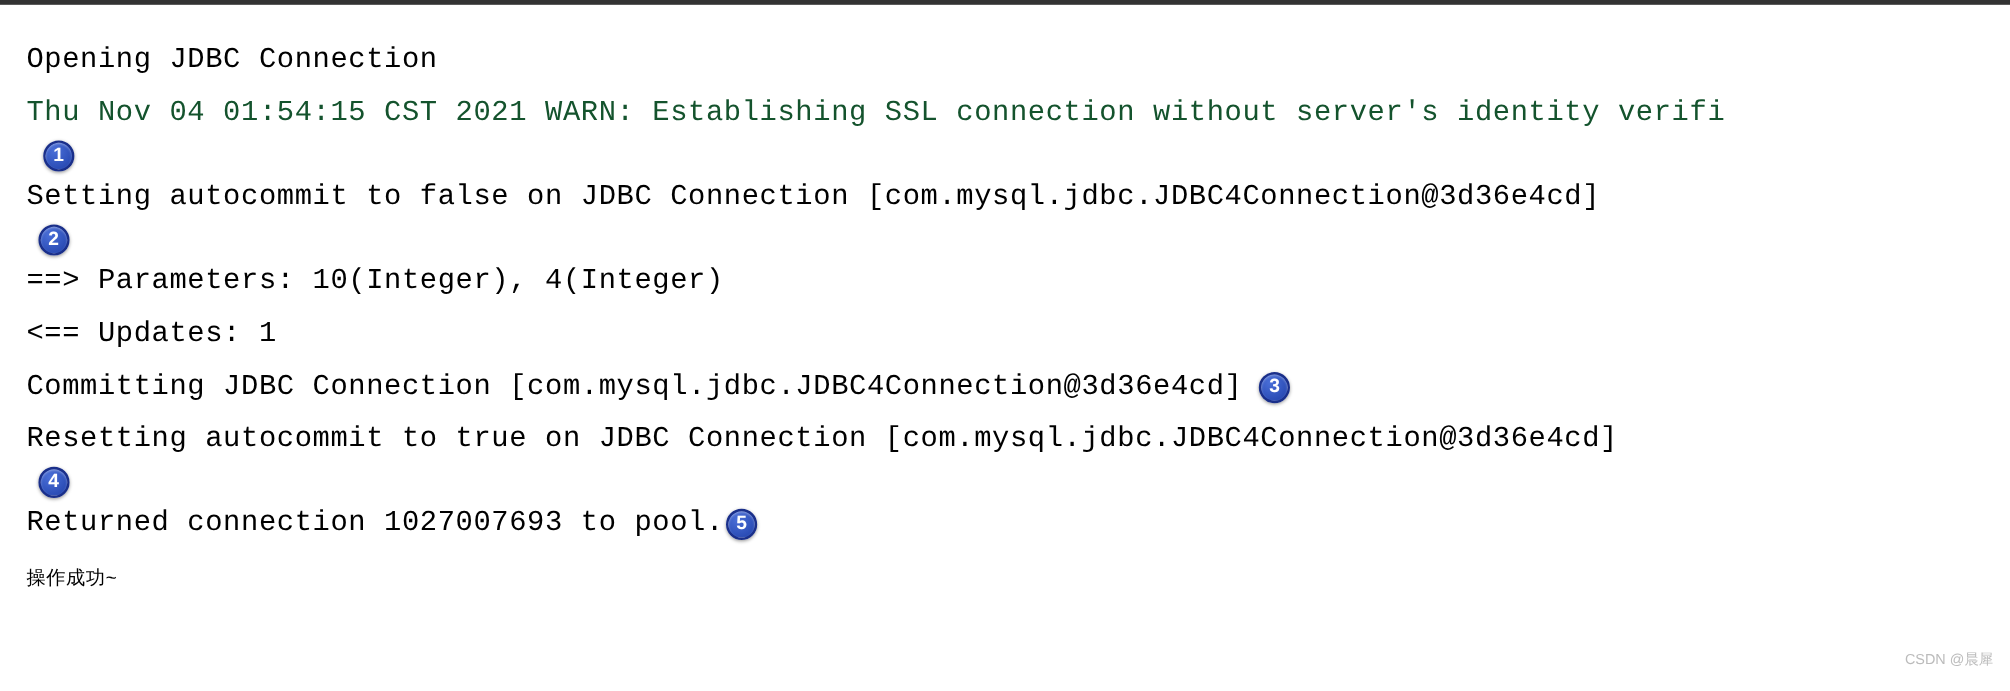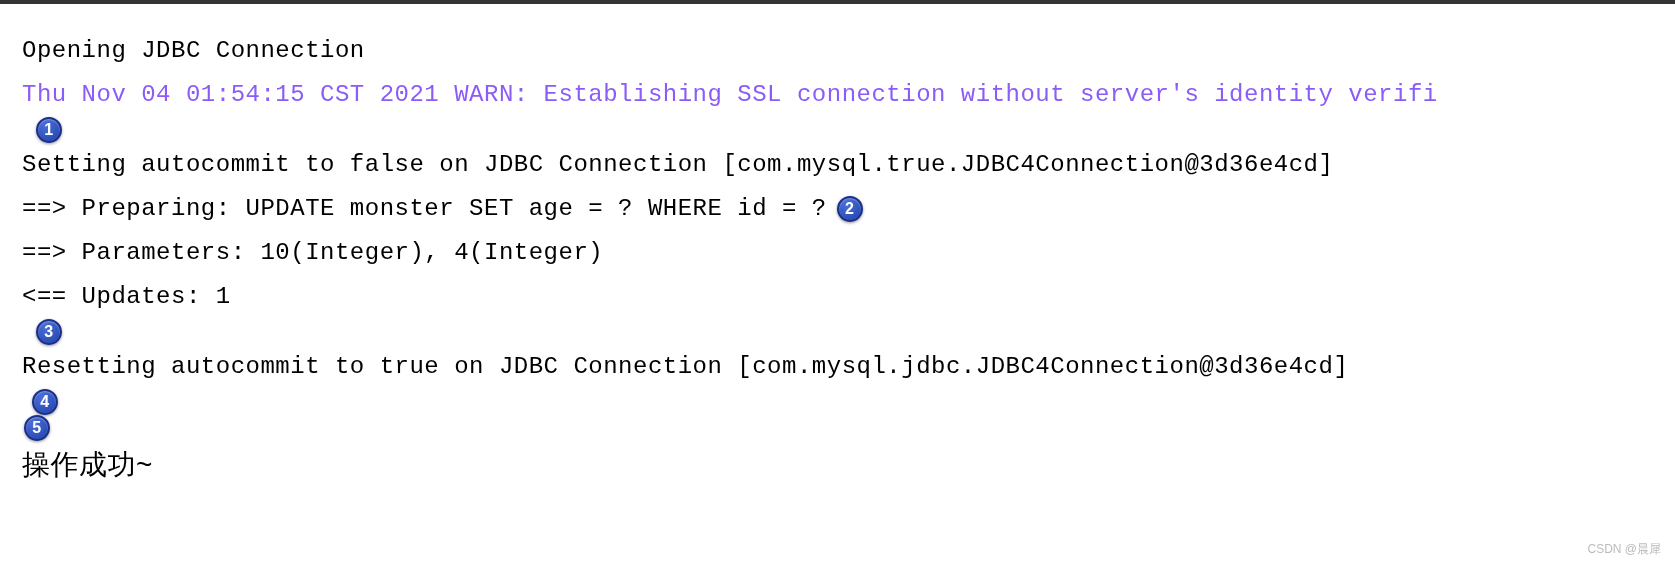--- a/index.html
+++ b/index.html
@@ -20,25 +20,25 @@
       border-top: 4px solid #333;
     }
     .line {
       display: flex;
       align-items: center;
       white-space: nowrap;
       line-height: 44px;
       letter-spacing: 0.5px;
     }
     .warn-line {
-      color: #8b5cf6;
+      color: #14532d;
     }
     .final-line {
-      font-family: Liberation Sans, sans-serif;
-      font-size: 28px;
+      font-family: Liberation Mono, monospace;
+      font-size: 16px;
       margin-top: 2px;
     }
     .badge {
       display: inline-flex;
       align-items: center;
       justify-content: center;
       width: 26px;
       height: 26px;
       border-radius: 50%;
       background: radial-gradient(circle at 35% 30%, #4a6fd8, #1f3fa8);
@@ -77,49 +77,50 @@
 
 <div class="line warn-line">
   <span>Thu Nov 04 01:54:15 CST 2021 WARN: Establishing SSL connection without server's identity verifi</span>
 </div>
 
 <div class="line">
   <span class="badge">1</span>
 </div>
 
 <div class="line">
-  <span>Setting autocommit to false on JDBC Connection [com.mysql.true.JDBC4Connection@3d36e4cd]</span>
+  <span>Setting autocommit to false on JDBC Connection [com.mysql.jdbc.JDBC4Connection@3d36e4cd]</span>
 </div>
 
 <div class="line">
-  <span>==&gt;  Preparing: UPDATE monster SET age = ? WHERE id = ?</span>
   <span class="badge mid">2</span>
 </div>
 
 <div class="line">
   <span>==&gt; Parameters: 10(Integer), 4(Integer)</span>
 </div>
 
 <div class="line">
   <span>&lt;==    Updates: 1</span>
 </div>
 
 <div class="line">
+  <span>Committing JDBC Connection [com.mysql.jdbc.JDBC4Connection@3d36e4cd]</span>
   <span class="badge">3</span>
 </div>
 
 <div class="line">
   <span>Resetting autocommit to true on JDBC Connection [com.mysql.jdbc.JDBC4Connection@3d36e4cd]</span>
 </div>
 
 <div class="line">
   <span class="badge mid">4</span>
 </div>
 
 <div class="line">
+  <span>Returned connection 1027007693 to pool.</span>
   <span class="badge tight">5</span>
 </div>
 
 <div class="line final-line">
   <span>操作成功~</span>
 </div>
 
 <div class="watermark">CSDN @晨犀</div>
 
 </body></html>

